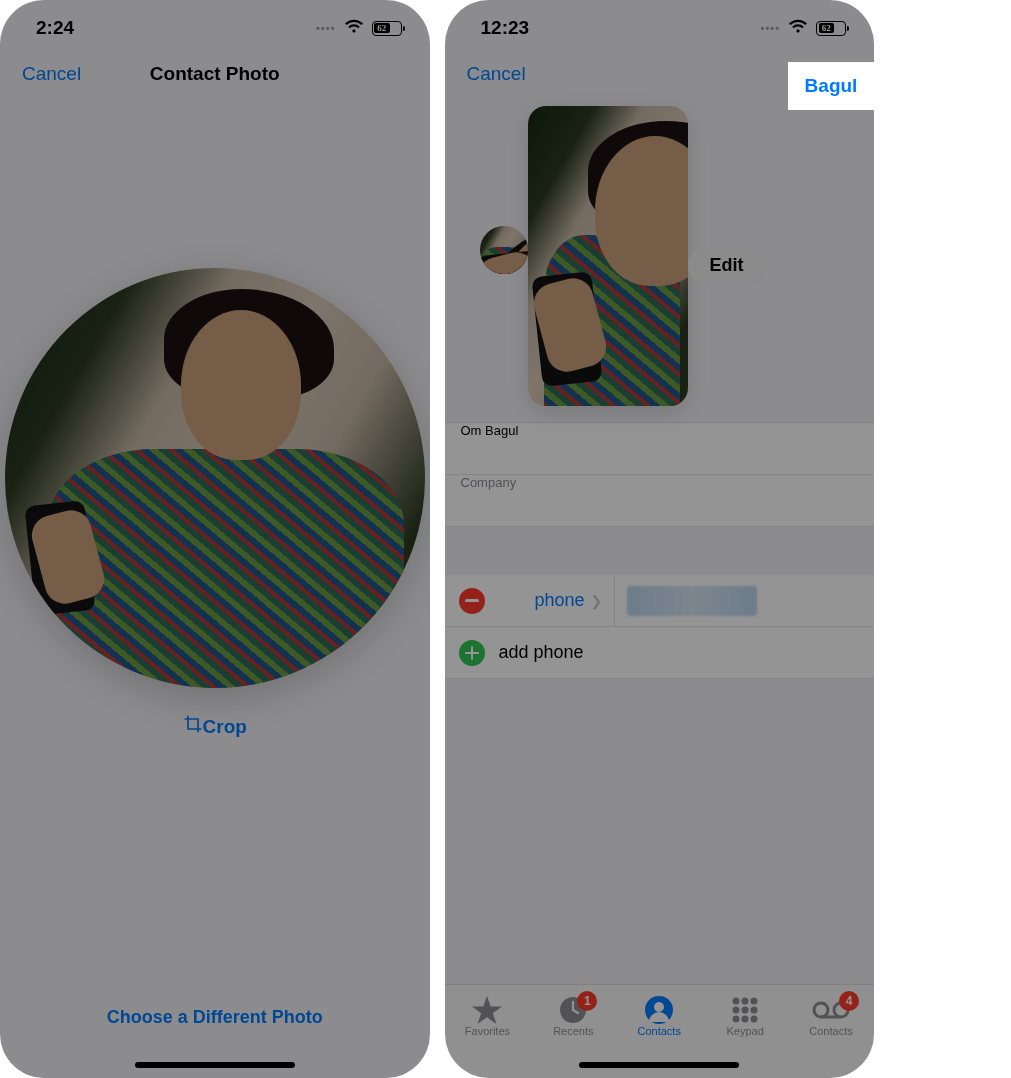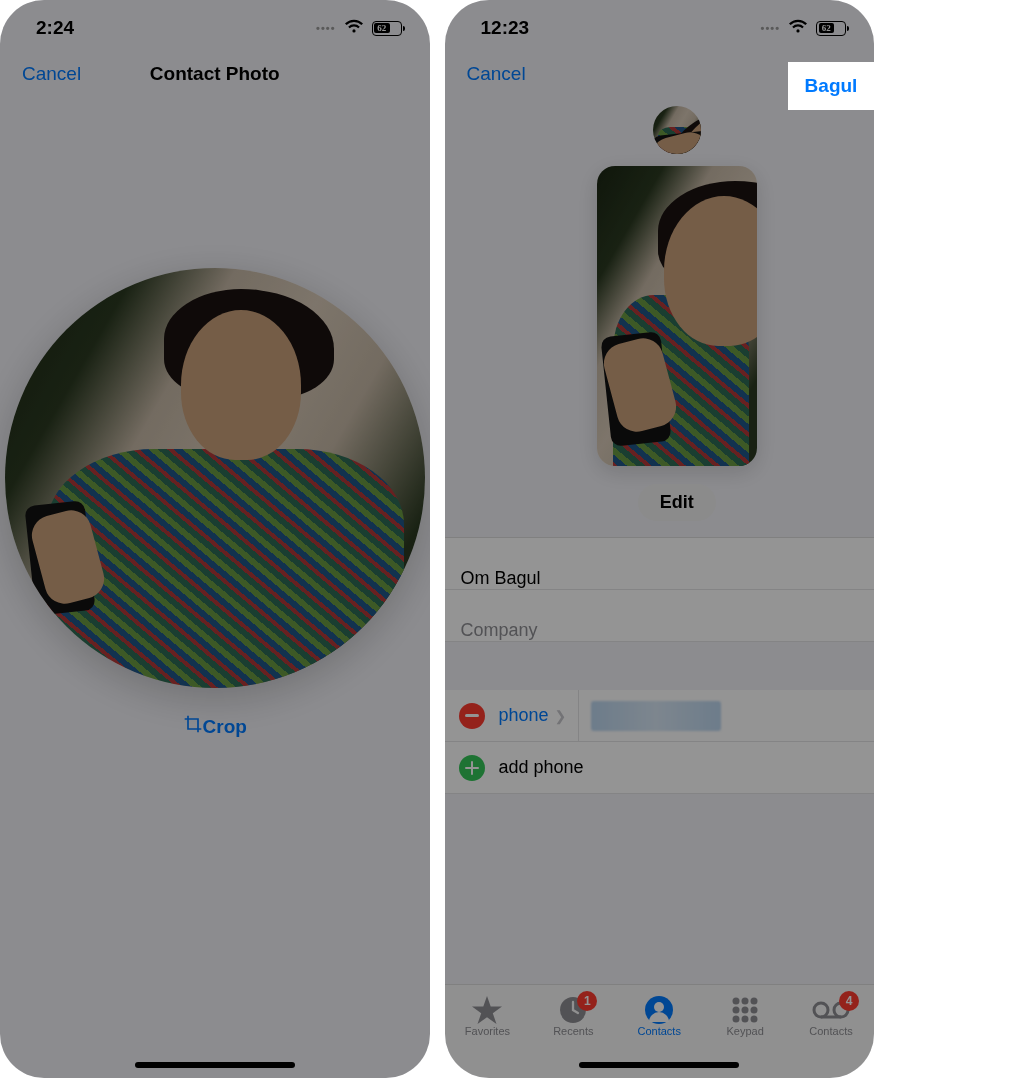--- a/index.html
+++ b/index.html
@@ -190,21 +190,21 @@
     transform: translateX(-50%);
     width: 160px; height: 6px;
     background: #000;
     border-radius: 4px;
     z-index: 70;
   }
 
   
   .right-top {
     display: flex;
-    flex-direction: column;
+    flex-direction: row;
     align-items: center;
     padding-top: 8px;
     padding-bottom: 16px;
     padding-left: 35px;
   }
   .avatar-small {
     width: 48px; height: 48px;
     border-radius: 50%;
     overflow: hidden;
     margin-bottom: 12px;
@@ -226,23 +226,23 @@
     border-radius: 22px;
   }
 
   .form-section {
     background: #fff;
     border-top: 1px solid #ddd;
   }
   .form-row {
     height: 52px;
     padding: 0 16px;
-    display: flex; align-items: flex-end;
+    display: flex; align-items: flex-start;
     border-bottom: 1px solid #e3e3e5;
-    font-size: 18px;
+    font-size: 13px;
     color: #000;
   }
   .form-row.placeholder { color: #8e8e93; }
 
   .gap { height: 48px; background: #f2f2f7; }
   .small-gap { height: 28px; background: #f2f2f7; }
 
   .action-row {
     background: #fff;
     height: 52px;
@@ -263,20 +263,21 @@
   }
   .circle-red { background: #ff3b30; }
   .circle-green { background: #34c759; }
   .field-label {
     color: #007aff;
     display: flex; align-items: center; gap: 6px;
     padding-right: 12px;
     border-right: 1px solid #e3e3e5;
     margin-right: 12px;
     height: 100%;
+    margin-left: 36px;
   }
   .chevron { color: #c7c7cc; font-size: 14px; }
   .blurred-value {
     width: 130px; height: 30px;
     background: linear-gradient(90deg, #bcd6ef 0%, #d8e7f5 50%, #bcd6ef 100%);
     border-radius: 3px;
     filter: blur(1px);
   }
 
   
@@ -356,20 +357,23 @@
           <span>
             <svg viewBox="0 0 24 24" fill="none" stroke="#007aff" stroke-width="2">
               <path d="M6 2v16h16M18 22V6H2"></path>
             </svg>
           </span>
           <span>Crop</span>
         </div>
       </div>
 
 
+      <div style="position:absolute; left:0; right:0; bottom:50px; text-align:center;">
+        <span class="choose-diff">Choose a Different Photo</span>
+      </div>
 
       <div class="home-indicator"></div>
       <div class="dim-overlay"></div>
     </div>
   </div>
 
   <div class="phone">
     <div class="phone-inner">
 
       <div class="status-bar">

